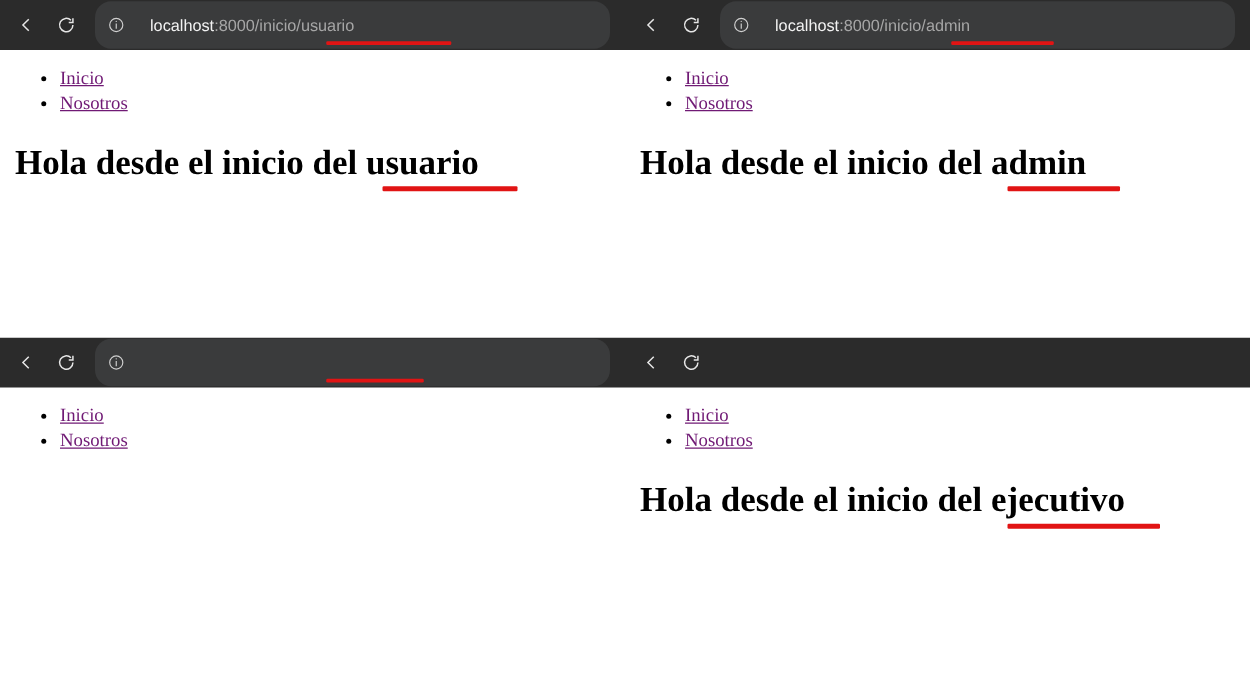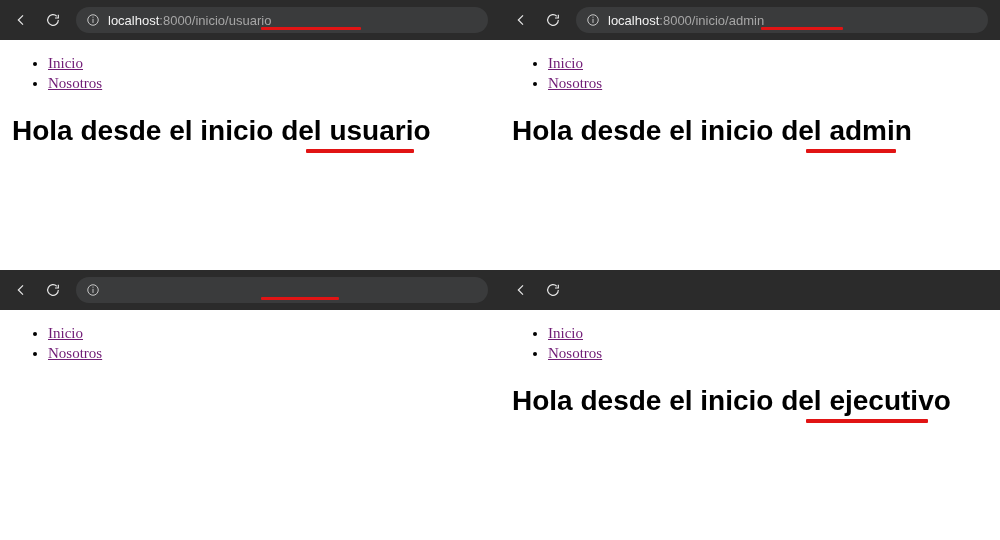--- a/index.html
+++ b/index.html
@@ -33,26 +33,26 @@
       width: 18px;
       height: 18px;
       display: inline-flex;
       align-items: center;
       justify-content: center;
       color: #e6e6e6;
     }
     .nav-icon svg { width: 16px; height: 16px; stroke: currentColor; fill: none; stroke-width: 1.8; }
     .addrbar {
       flex: 1;
-      height: 26px;
+      height: 38px;
       background: #3a3b3c;
       border-radius: 13px;
       display: flex;
       align-items: center;
-      gap: 8px;
+      gap: 20px;
       padding: 0 10px;
       color: #d0d0d0;
       font-family: Arial, sans-serif;
       font-size: 13px;
       overflow: hidden;
       position: relative;
     }
     .info-icon {
       width: 14px; height: 14px;
       display: inline-flex; align-items: center; justify-content: center;
@@ -83,21 +83,21 @@
     .navlist li { line-height: 1.3; }
     .navlink {
       color: #701a75;
       text-decoration: underline;
       cursor: pointer;
       font-family: "Times New Roman", serif;
     }
     .headline {
       font-size: 28px;
       font-weight: bold;
-      font-family: Liberation Sans, sans-serif;
+      font-family: Liberation Serif, serif;
       color: #000;
       padding-left: 4px;
       position: relative;
       display: inline-block;
       text-align: center;
     }
     .hl-underline {
       position: absolute;
       height: 4px;
       background: #e11414;

